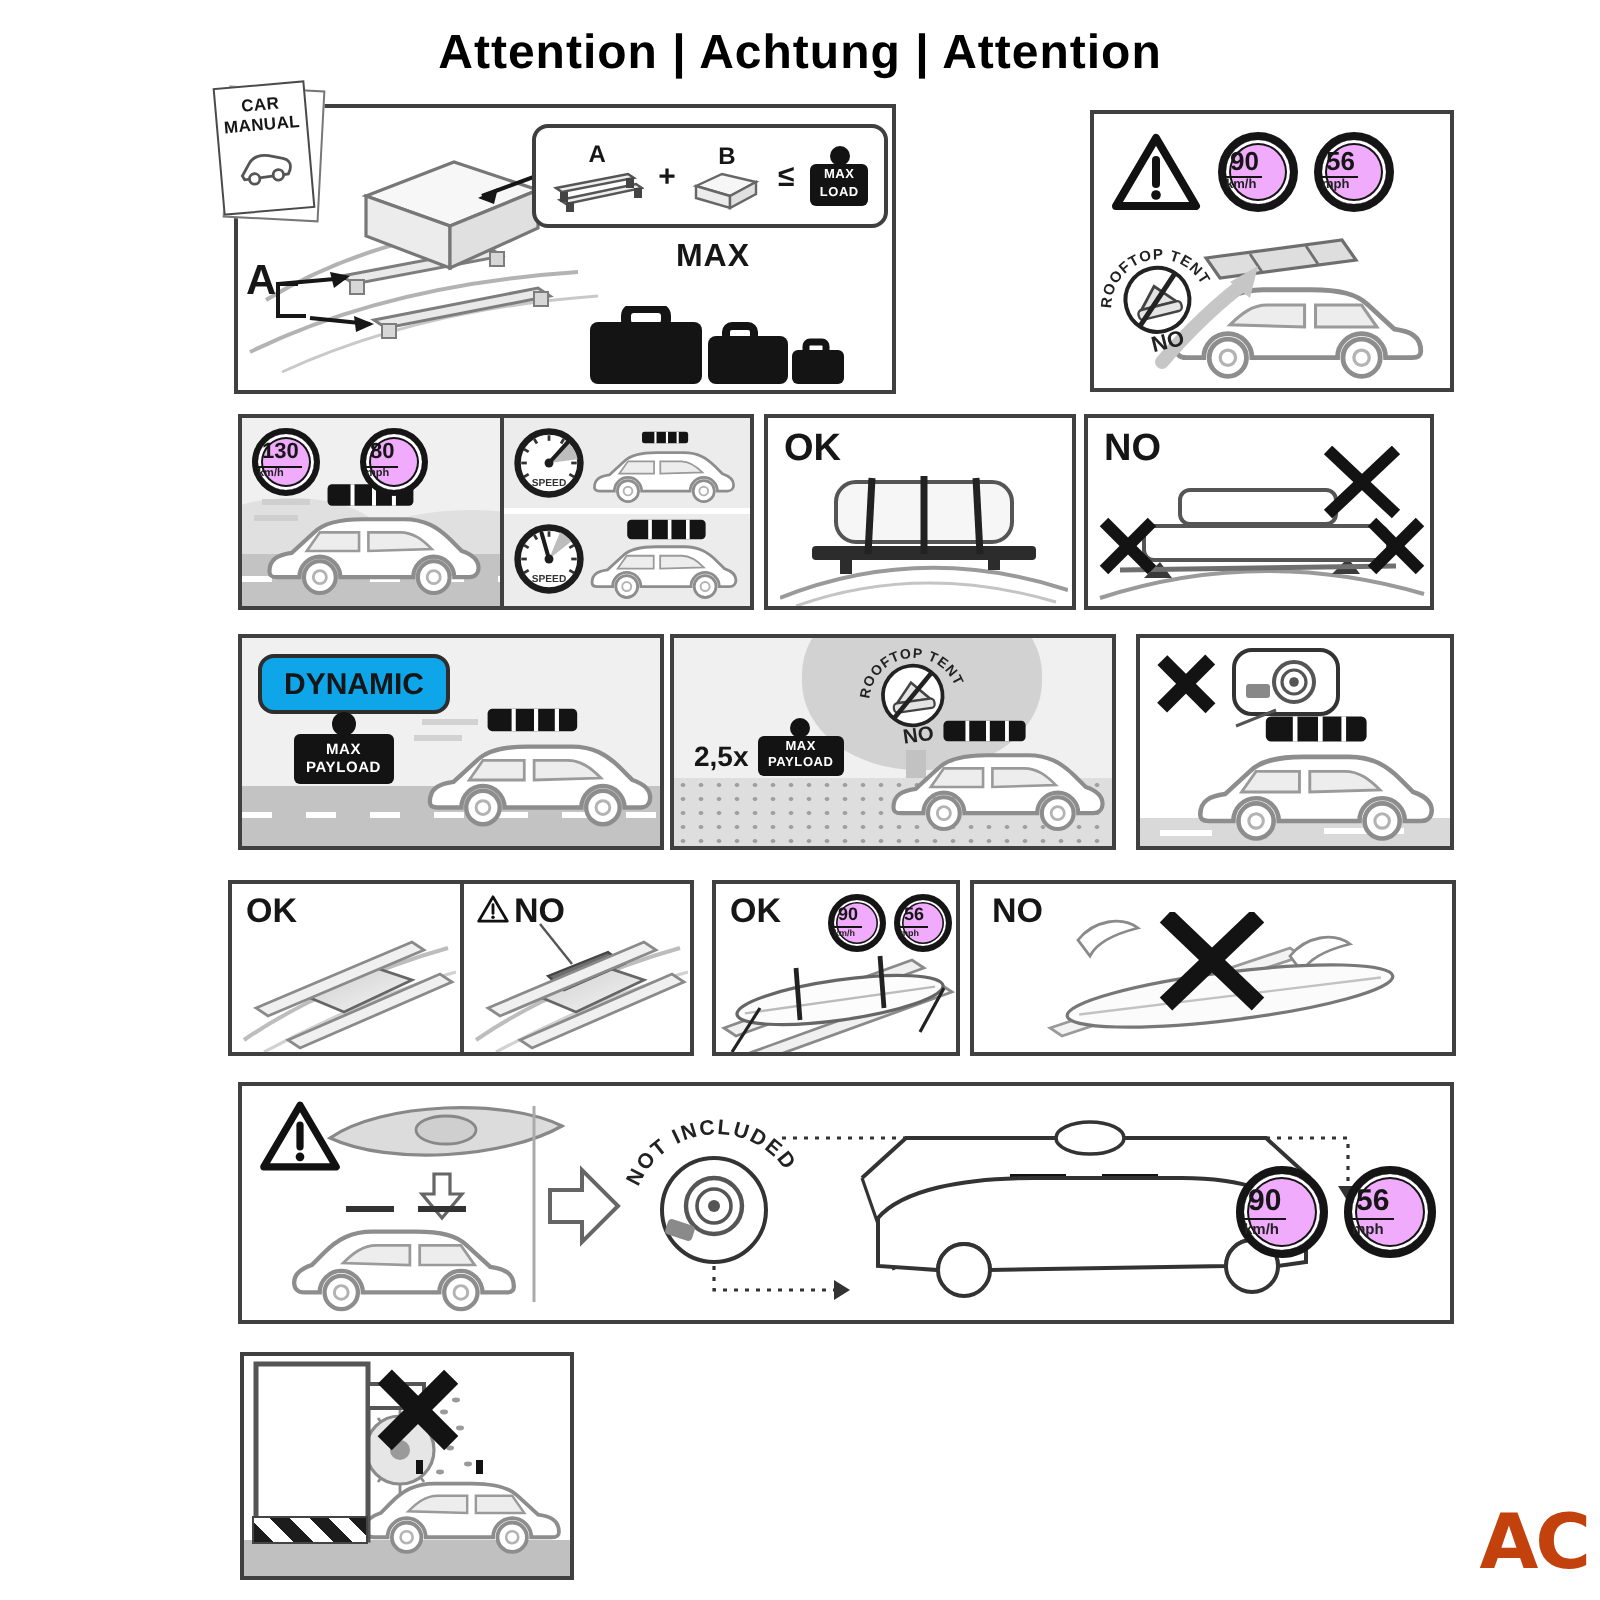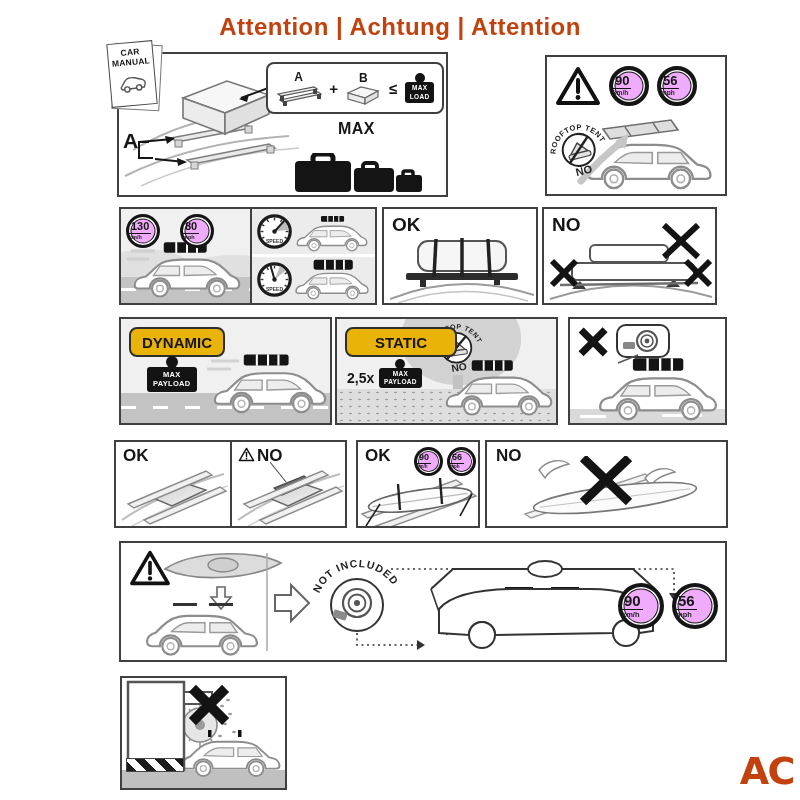--- a/index.html
+++ b/index.html
@@ -1,20 +1,20 @@
 <!DOCTYPE html>
 <html><head>
 <meta charset="utf-8">
 <style>
   html,body{margin:0;padding:0;background:#fff;}
   body{width:800px;height:800px;position:relative;font-family:"Liberation Sans",sans-serif;color:#161616;overflow:hidden;}
   .abs{position:absolute;}
   .panel{position:absolute;background:#fff;border:2px solid #404040;box-sizing:border-box;overflow:hidden;}
   .lbl{position:absolute;font-weight:bold;color:#161616;line-height:1;}
-  .title{position:absolute;left:0;right:0;top:13px;text-align:center;font-size:24px;font-weight:bold;color:#c2410c;letter-spacing:.5px;}
+  .title{position:absolute;left:0;right:0;top:13px;text-align:center;font-size:24px;font-weight:bold;color:#000000;letter-spacing:.5px;}
   
   .speed-badge{position:absolute;width:40px;height:40px;border-radius:50%;border:4px solid #151515;background:#f0abfc;box-sizing:border-box;display:flex;flex-direction:column;align-items:flex-start;justify-content:center;box-shadow:inset 0 0 0 1.5px #fff,inset 0 0 0 2.5px #151515;}
   .speed-badge .sb-val{font-weight:bold;font-size:13px;line-height:1;border-bottom:1.5px solid #151515;padding:0 2px 1px;}
   .speed-badge .sb-unit{font-size:6.5px;line-height:1.3;font-weight:bold;color:#222;}
   .speed-badge.sm{width:34px;height:34px;border-width:3.5px;}
   .speed-badge.sm .sb-val{font-size:11px;}
   .speed-badge.sm .sb-unit{font-size:5.5px;}
   .speed-badge.xs{width:29px;height:29px;border-width:3px;box-shadow:inset 0 0 0 1px #fff,inset 0 0 0 1.8px #151515;}
   .speed-badge.xs .sb-val{font-size:9px;border-bottom-width:1px;}
   .speed-badge.xs .sb-unit{font-size:4.5px;}
@@ -30,21 +30,21 @@
   
   .xmark{position:absolute;}
   .xmark::before,.xmark::after{content:"";position:absolute;left:50%;top:50%;width:112%;height:24%;background:#131313;}
   .xmark::before{transform:translate(-50%,-50%) rotate(45deg);}
   .xmark::after{transform:translate(-50%,-50%) rotate(-45deg);}
   
   .scene{position:absolute;inset:0;background:#f0f0f0;}
   .road{position:absolute;left:0;right:0;bottom:0;background:#c3c3c3;}
   .road::before{content:"";position:absolute;left:0;right:0;top:42%;height:3px;background:repeating-linear-gradient(90deg,#fff 0 15px,transparent 15px 32px);}
   .dots{background-image:radial-gradient(#a0a0a0 1px,transparent 1.4px);background-size:9px 7px;}
-  .labelbox{position:absolute;background:#eab308;border:2.5px solid #2e2e2e;border-radius:8px;display:flex;align-items:center;justify-content:center;box-sizing:border-box;}
+  .labelbox{position:absolute;background:#0ea5e9;border:2.5px solid #2e2e2e;border-radius:8px;display:flex;align-items:center;justify-content:center;box-sizing:border-box;}
   .bubble{position:absolute;background:#fff;border:2px solid #333;border-radius:10px;box-sizing:border-box;display:flex;align-items:center;justify-content:center;}
   .divline{position:absolute;background:#404040;}
   
   .manual{position:absolute;left:109px;top:42px;width:50px;height:68px;z-index:5;}
   .manual .back{position:absolute;left:4px;top:2px;width:46px;height:64px;background:#fff;border:1.5px solid #777;transform:rotate(3deg);}
   .manual .front{position:absolute;left:0;top:0;width:46px;height:64px;background:#fff;border:1.5px solid #4a4a4a;transform:rotate(-5deg);display:flex;flex-direction:column;align-items:center;padding-top:5px;box-sizing:border-box;}
   .manual .t{font-size:8.5px;font-weight:bold;line-height:1.15;letter-spacing:.2px;}
   .formula{position:absolute;border:2px solid #3f3f3f;border-radius:8px;display:flex;align-items:center;justify-content:space-evenly;box-sizing:border-box;background:#fff;}
   .fcol{display:flex;flex-direction:column;align-items:center;line-height:1;}
   .fcol .fl{font-weight:bold;font-size:12px;margin-bottom:1px;}
@@ -351,23 +351,20 @@
     <defs>
         <path id="arc-rooftop-2" d="M6 30 A 24 24 0 0 1 52 30" fill="none"></path>
       </defs>
     <text font-size="7.5" font-weight="bold" fill="#222" letter-spacing="0.5"><textPath href="#arc-rooftop-2" startOffset="50%" text-anchor="middle">ROOFTOP TENT</textPath></text>
     <circle cx="29" cy="33" r="16" fill="#fff" stroke="#222" stroke-width="2"></circle>
     <path d="M20 36 L29 26 L38 36 Z" fill="#e4e4e4" stroke="#444" stroke-width="1.4"></path>
     <rect x="18" y="36" width="22" height="5" rx="2" fill="#e4e4e4" stroke="#444" stroke-width="1.2"></rect>
     <line x1="17" y1="44" x2="41" y2="22" stroke="#222" stroke-width="2.5"></line>
     <text x="29" y="58" text-anchor="middle" font-size="11" font-weight="bold" fill="#222">NO</text>
   </svg>
-  <div class="labelbox" style="left:8px;top:8px;width:112px;height:30px;">
-    <span class="lbl" style="position:static;font-size:15px;">STATIC</span>
-  </div>
   <span class="lbl" style="left:10px;top:52px;font-size:14px;">2,5x</span>
   <div class="figload small" style="left:42px;top:40px;">
     <div class="head"></div>
     <div class="body">
       <span>MAX</span>
       <span>PAYLOAD</span>
     </div>
   </div>
 </div>
 

